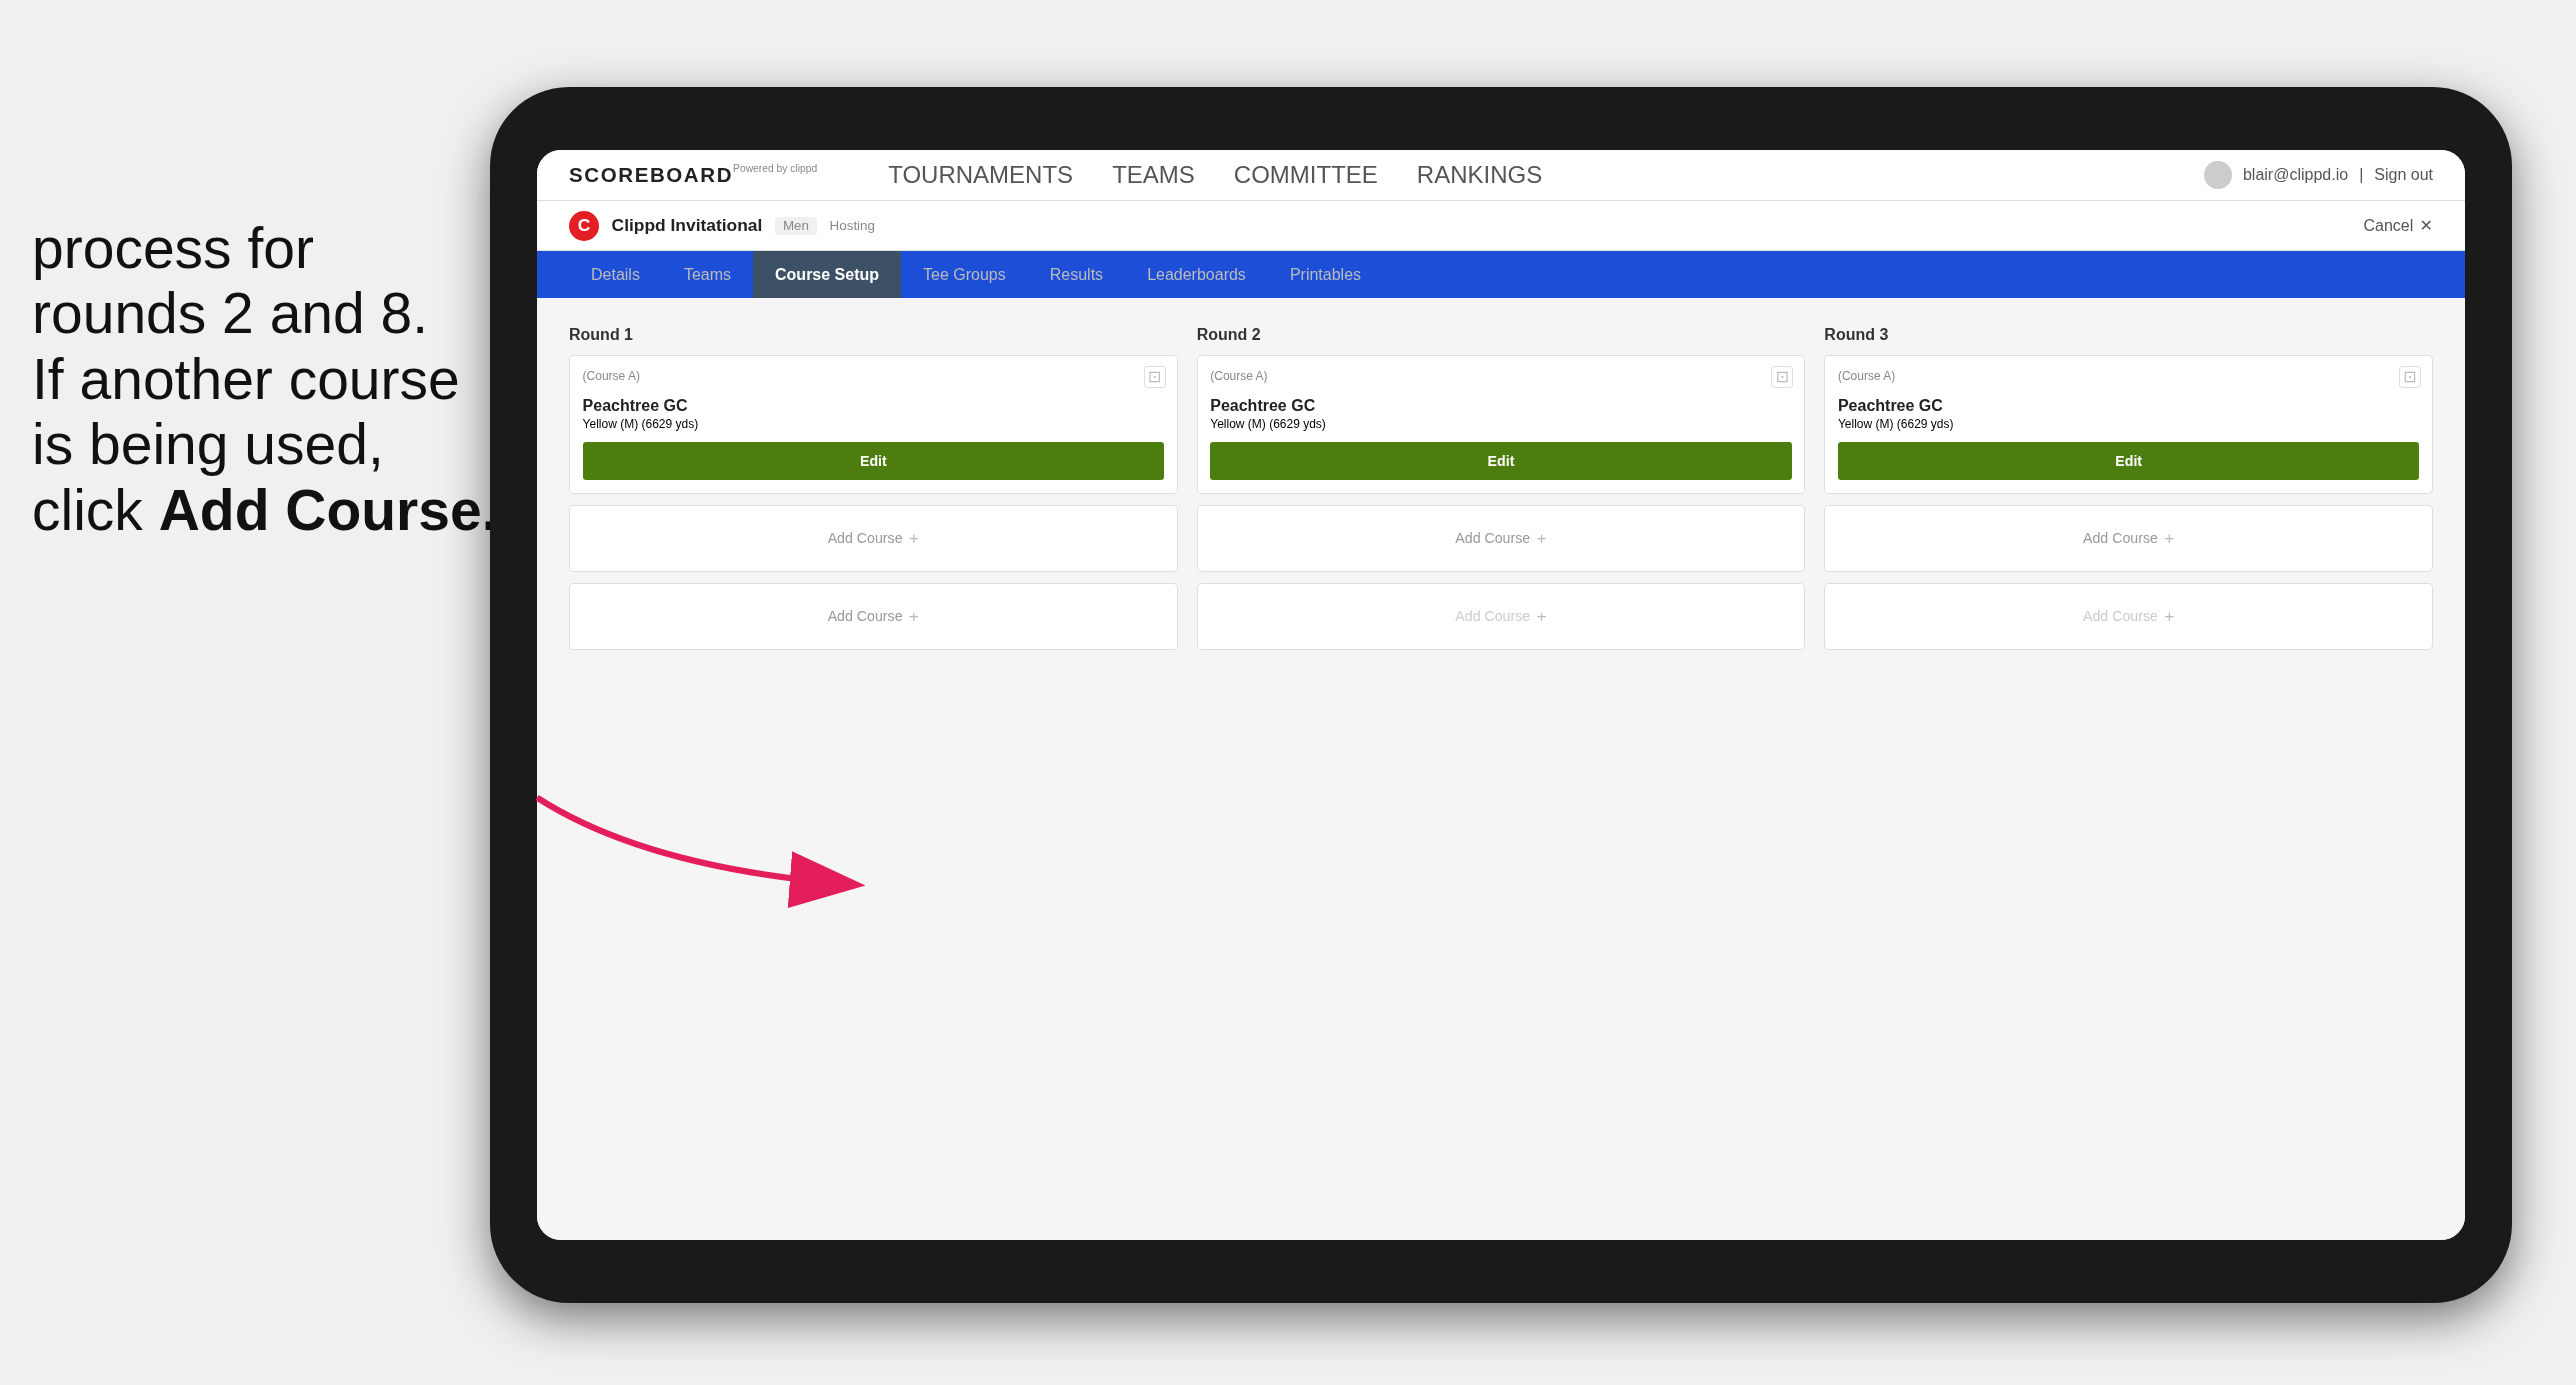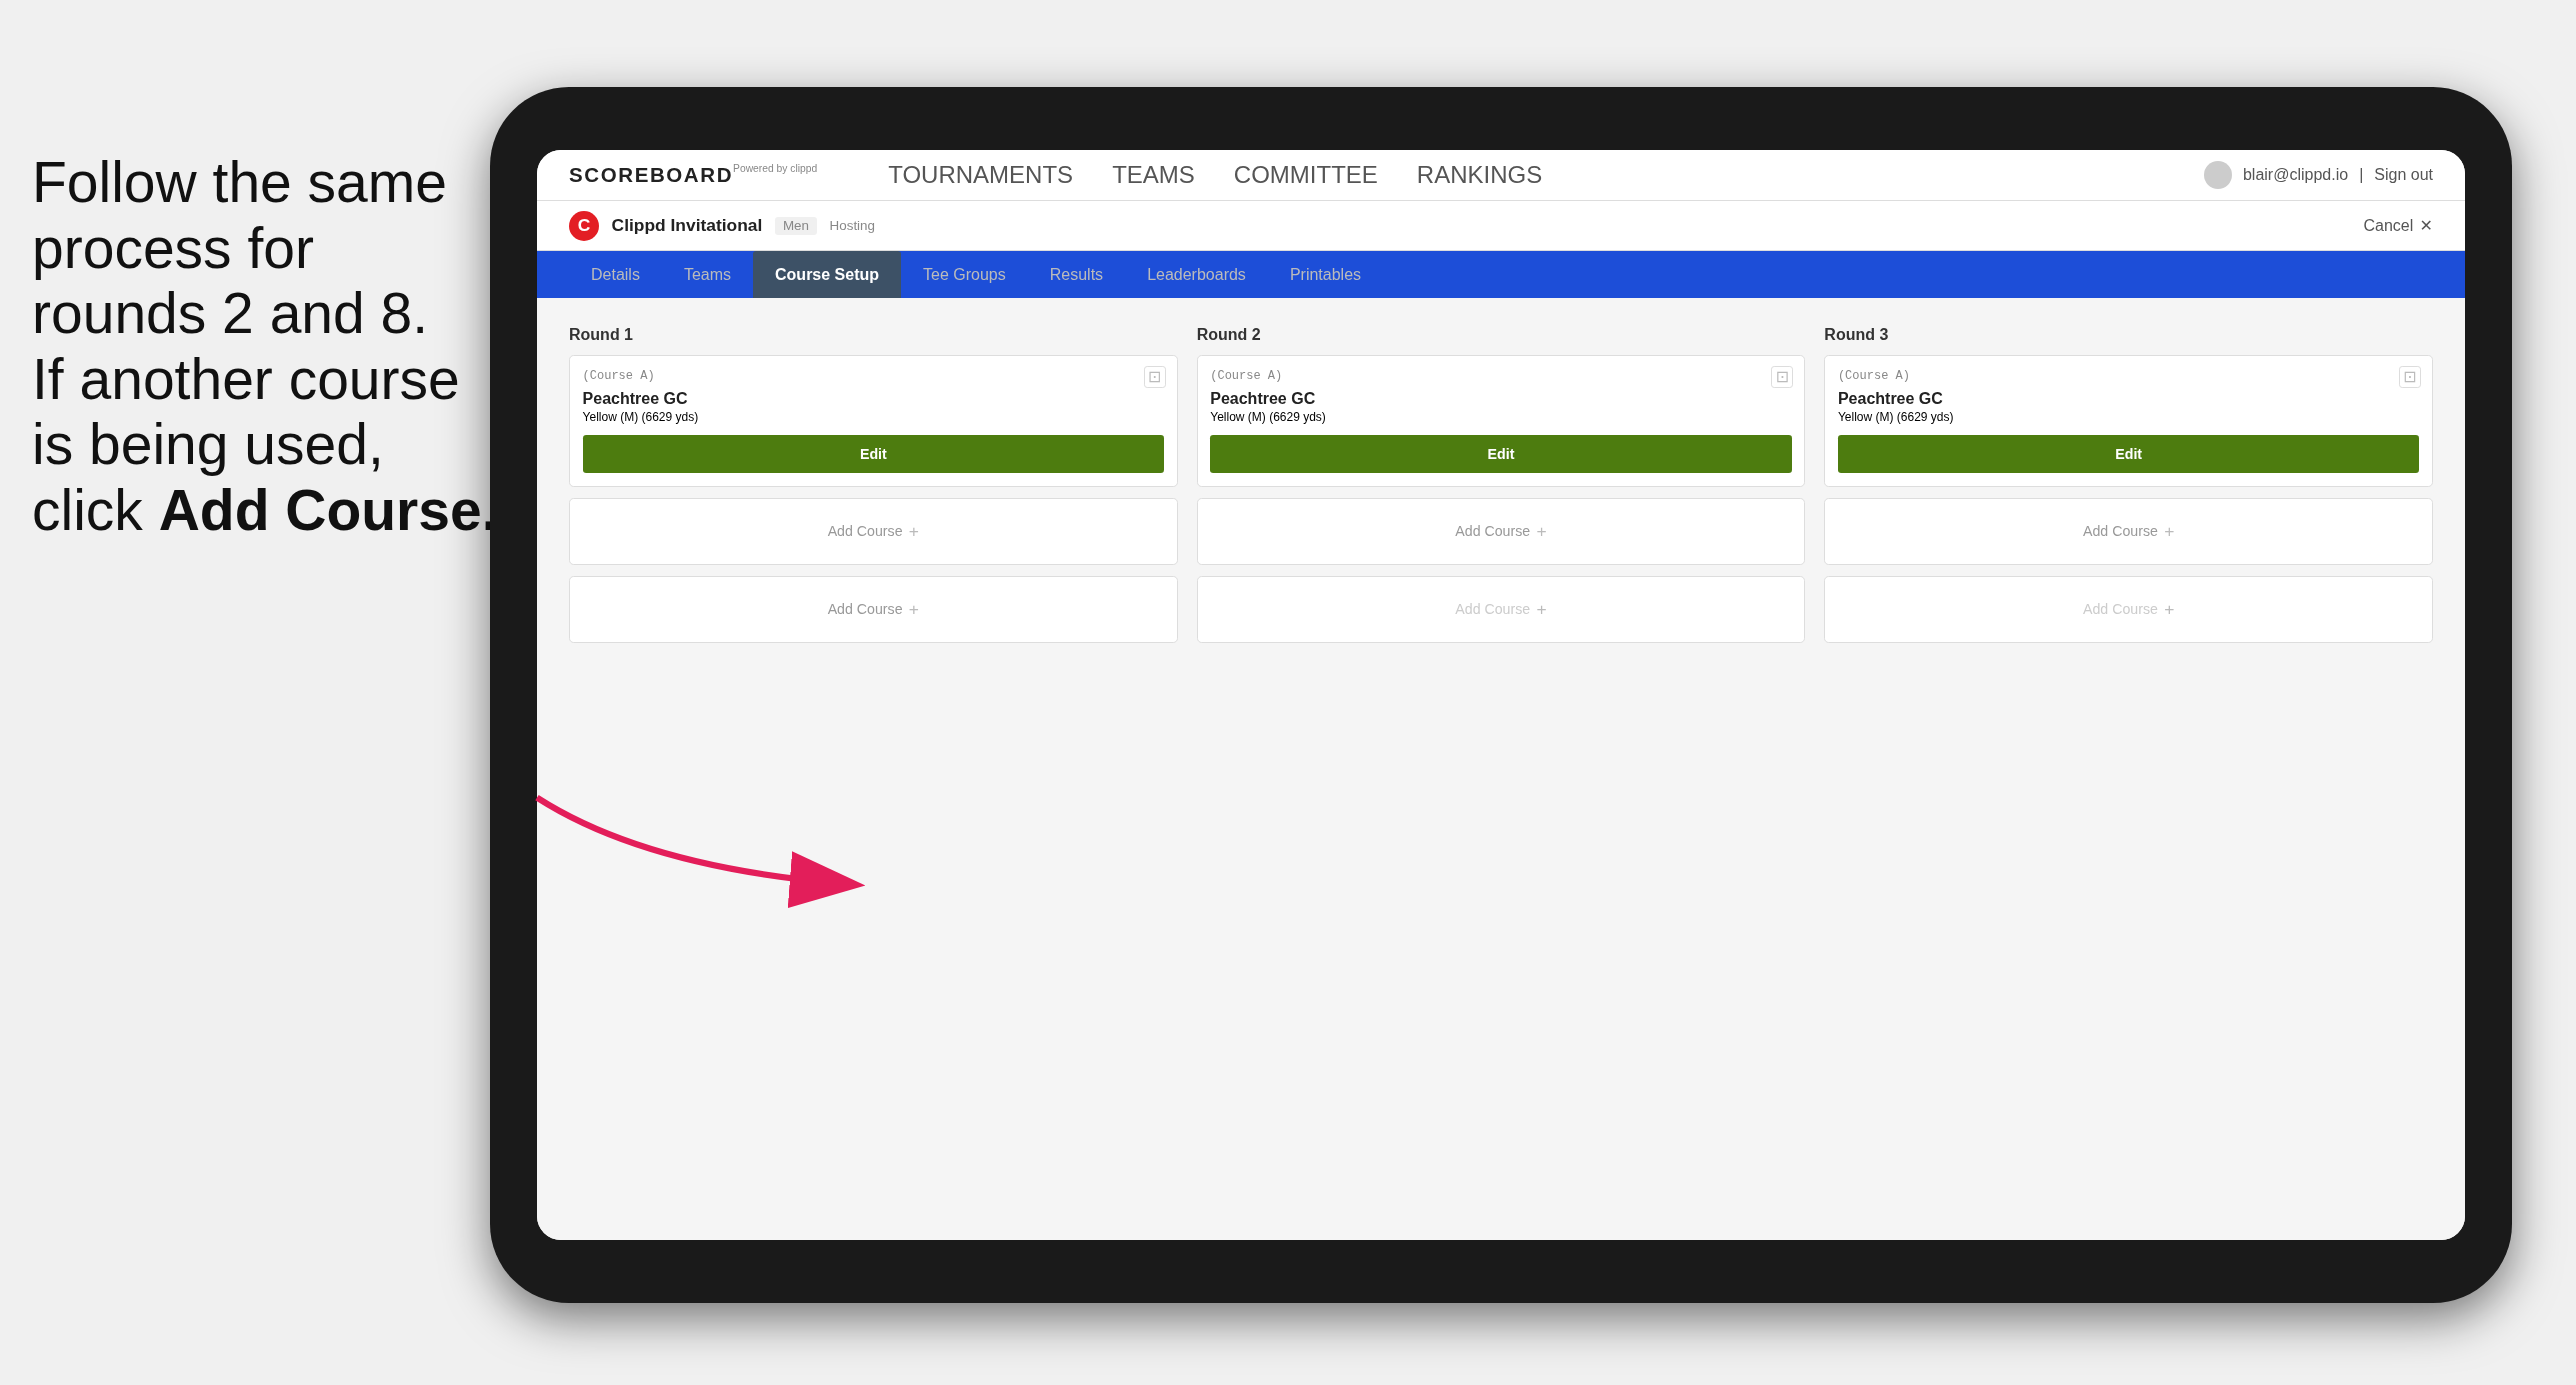--- a/index.html
+++ b/index.html
@@ -202,22 +202,21 @@
       background: #fff;
       border: 0.8px solid #ddd;
       border-radius: 4.7px;
       padding: 12.6px;
       margin-bottom: 11px;
       position: relative;
     }
     .course-label {
       font-size: 12px;
       color: #888;
-      margin-bottom: 7px;
-      font-family: Liberation Mono, monospace;
+      margin-bottom: 14px;
     }
     .course-name {
       font-size: 16px;
       font-weight: 700;
       color: #222;
       margin-bottom: 2.4px;
     }
     .course-tee {
       font-size: 12px;
       color: #000000;
@@ -274,21 +273,21 @@
     }
     .add-course-card.disabled {
       color: #ccc;
       cursor: default;
     }
   </style>
 </head>
 <body>
 
 <div class="instruction-text">
-  <span>Follow the same</span><br>
+  <br>
   <span>process for</span><br>
   <span>rounds 2 and 8.</span><br>
   <span>If another course</span><br>
   <span>is being used,</span><br>
   <span>click </span><strong>Add Course.</strong>
 </div>
 
 <div class="tablet">
   <div class="tablet-screen">
 

